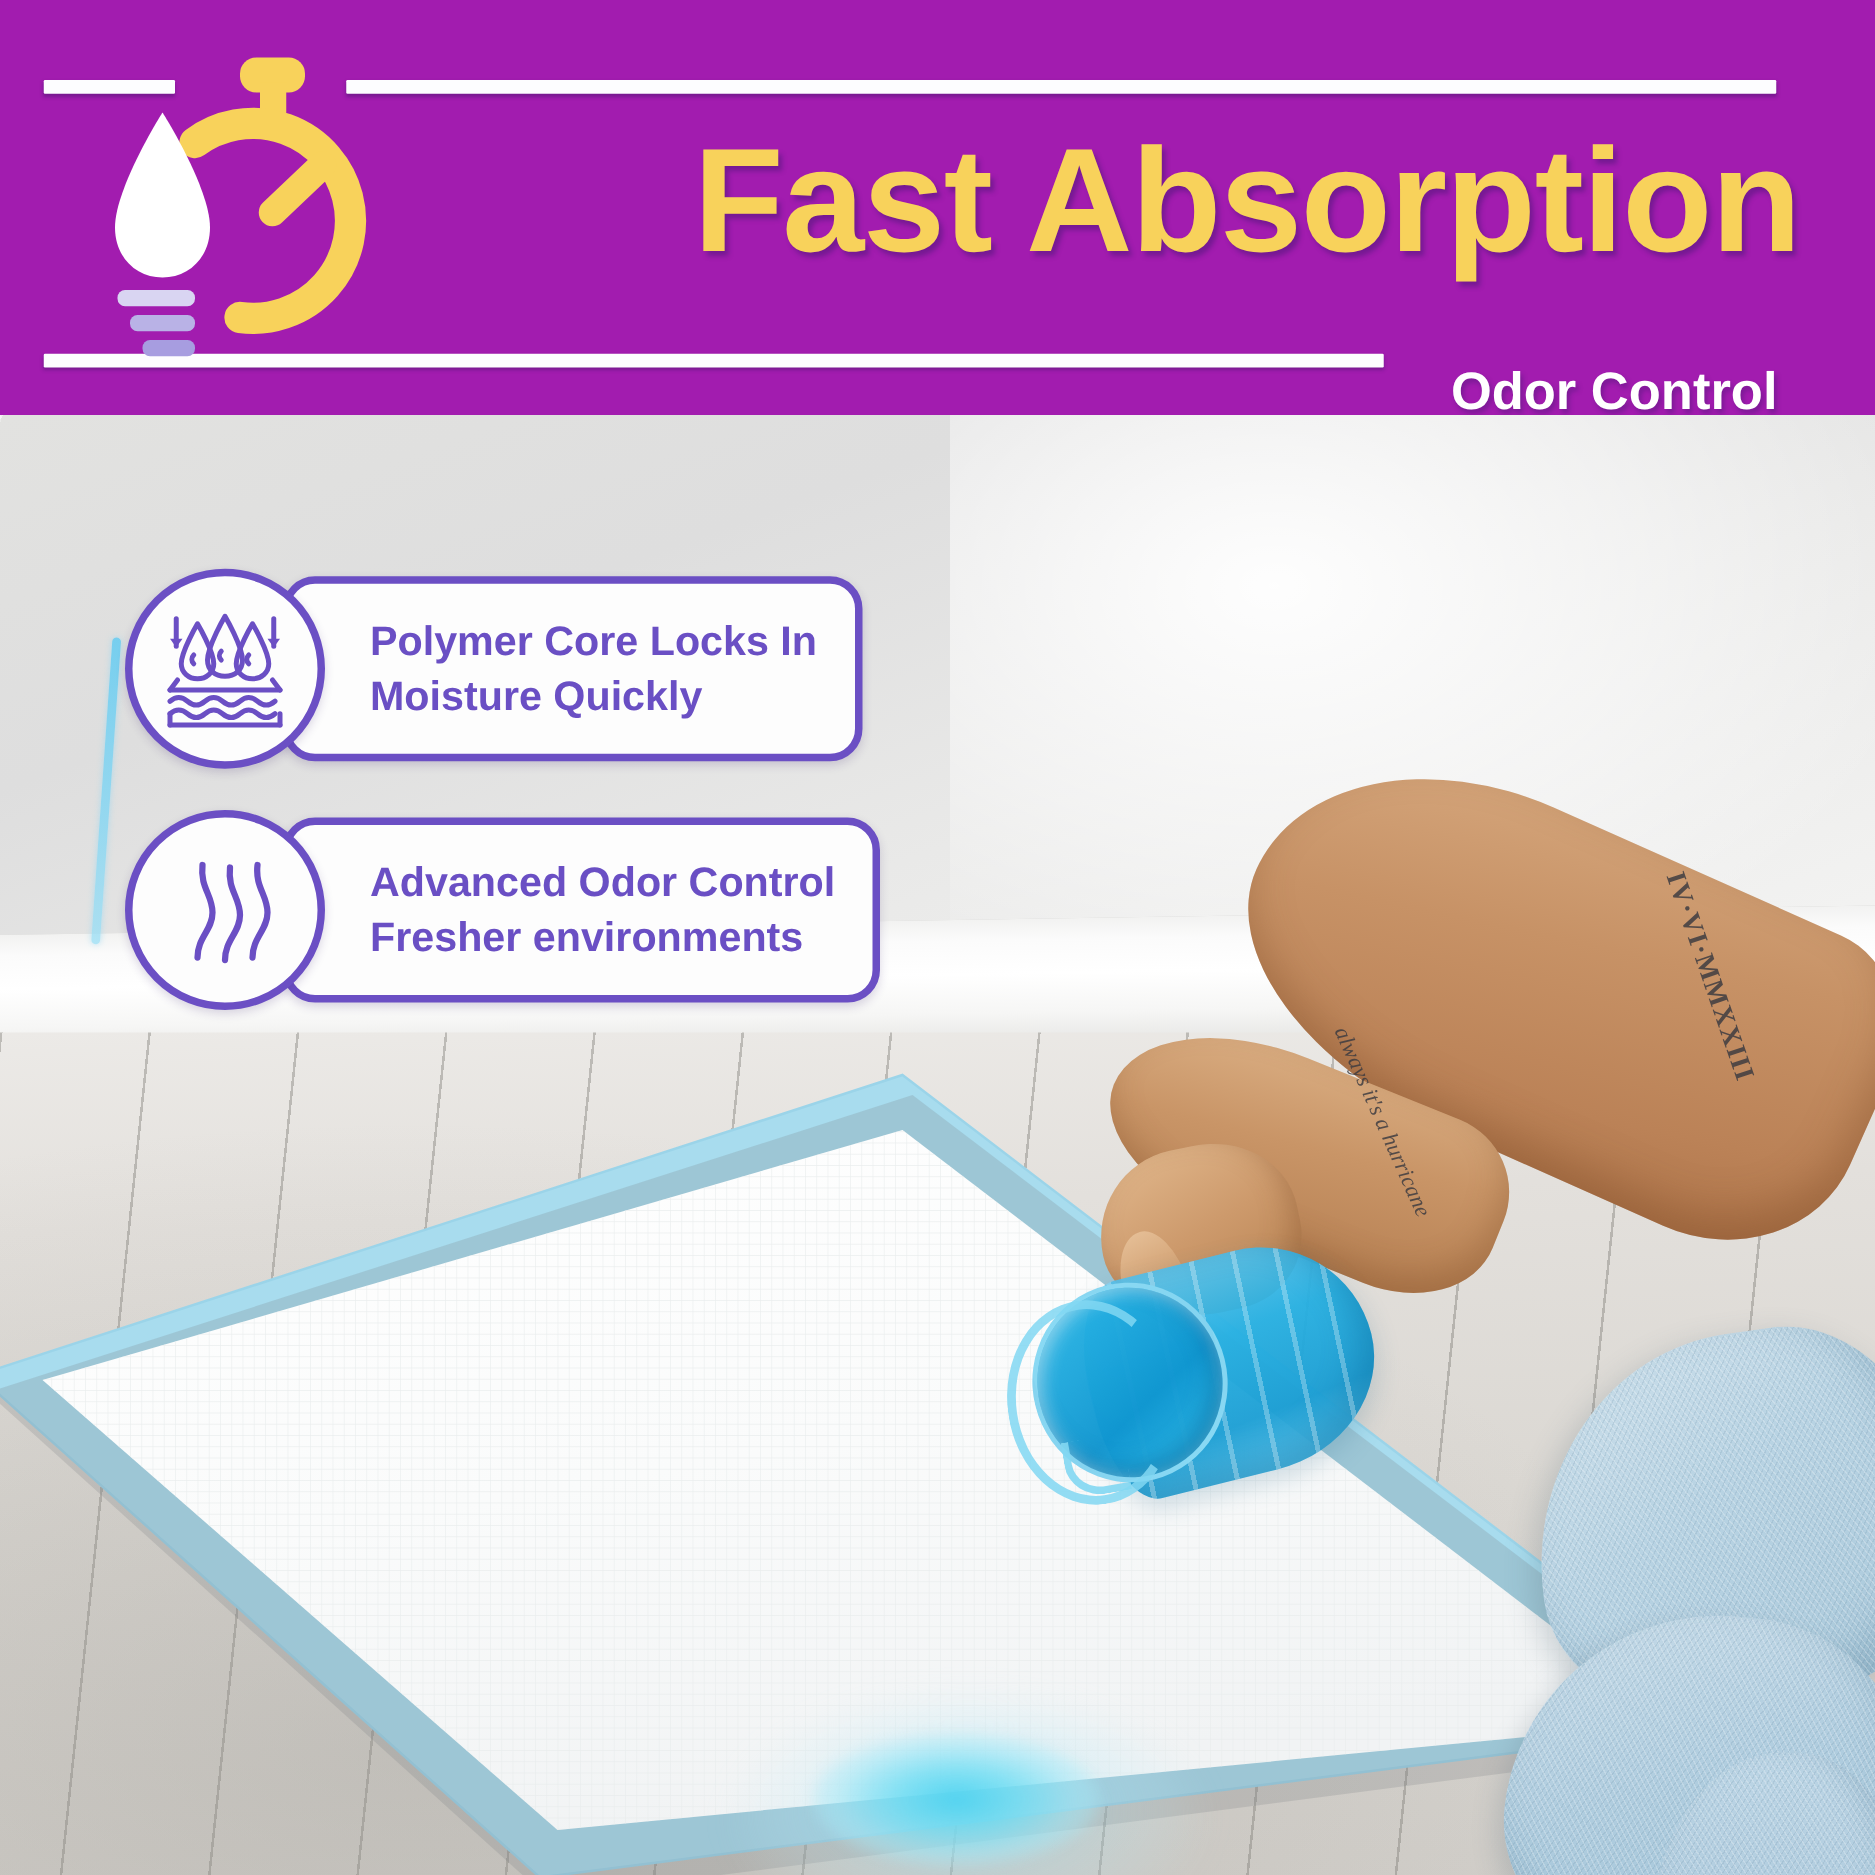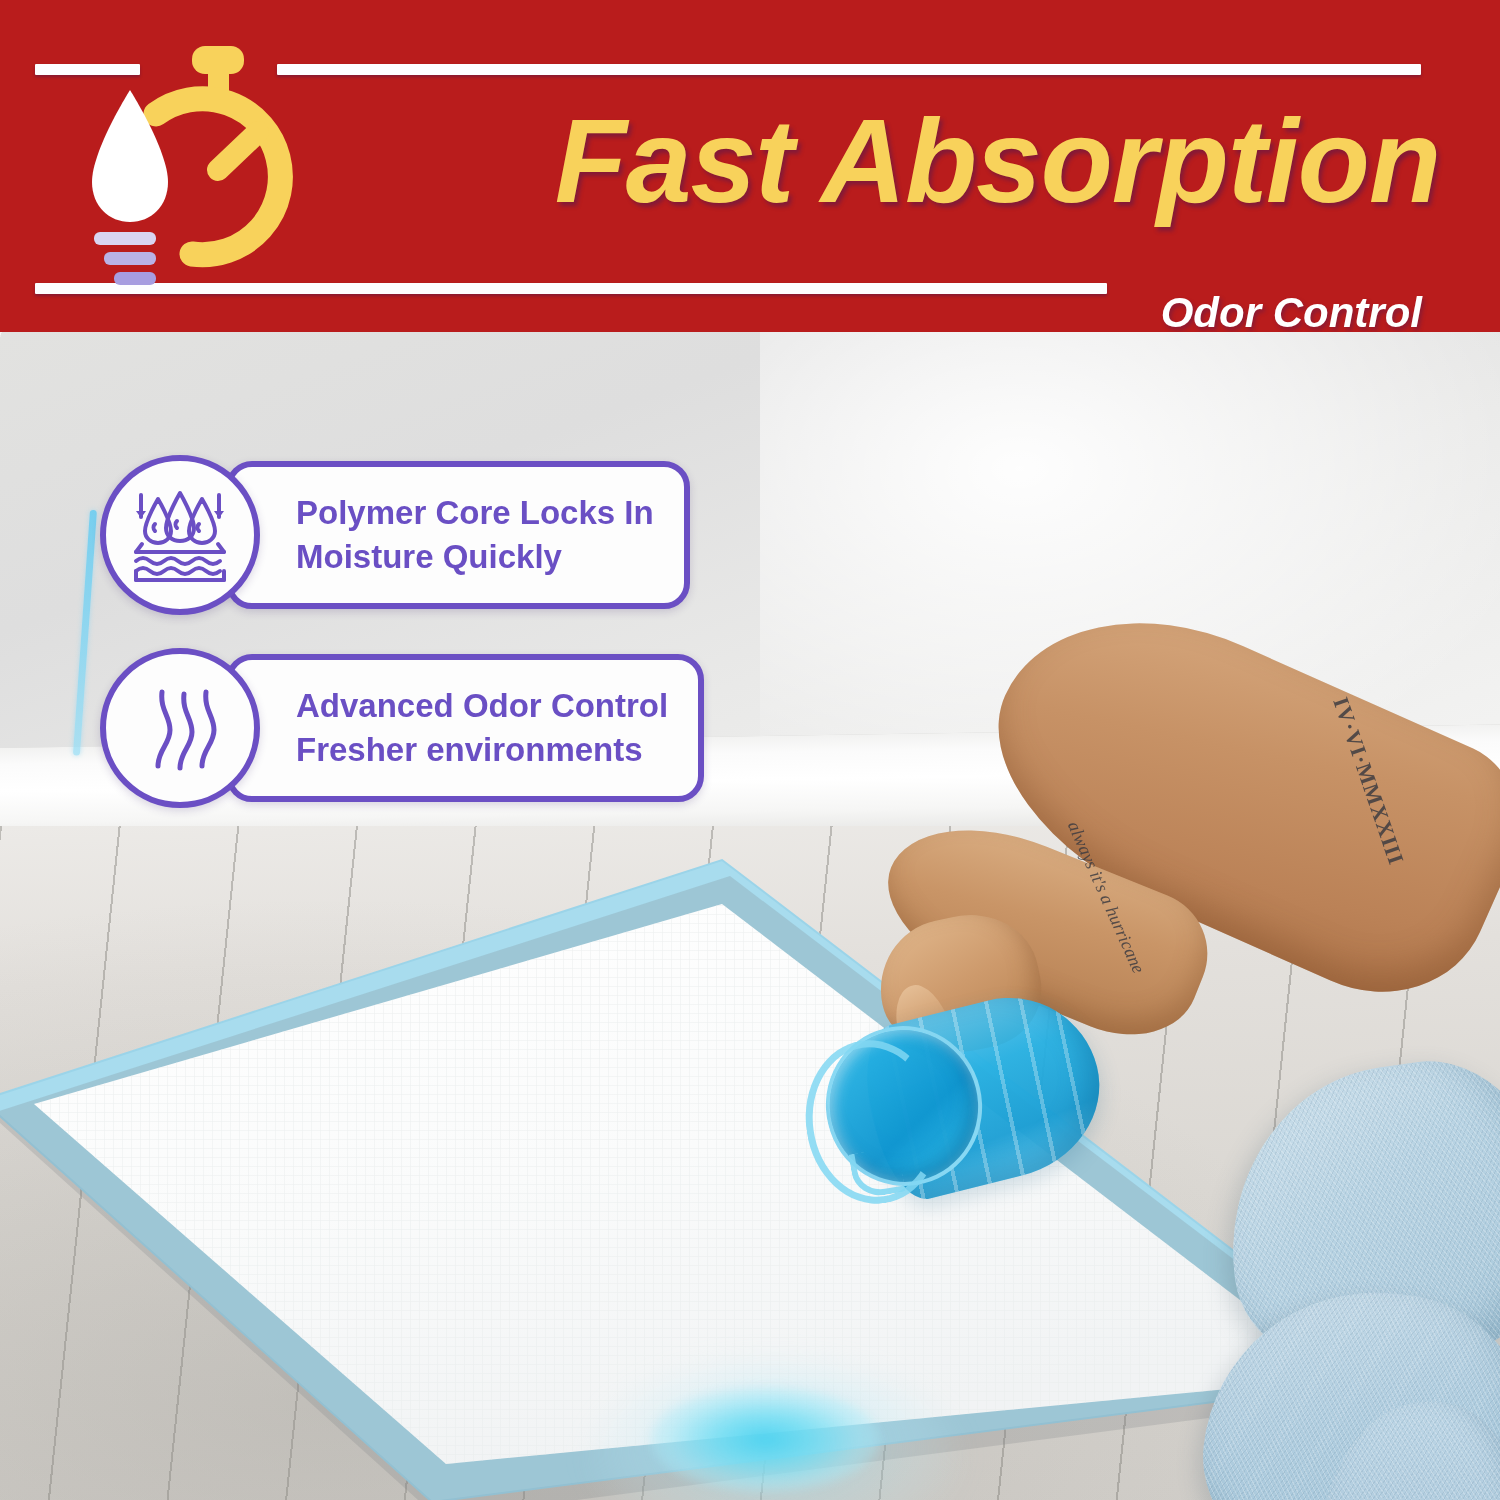--- a/index.html
+++ b/index.html
@@ -6,21 +6,21 @@
   body{
     width:1500px;height:1500px;overflow:hidden;
     font-family:"Liberation Sans","DejaVu Sans",sans-serif;
     background:#fff;
   }
   #stage{position:relative;width:1500px;height:1500px;overflow:hidden;}
 
   
   #header{
     position:absolute;left:0;top:0;width:1500px;height:332px;
-    background:#b91c1c;overflow:hidden;font-style:italic;
+    background:#a21caf;overflow:hidden;
   }
   .hline{position:absolute;background:#fdfdff;border-radius:1px;
          box-shadow:0 2px 3px rgba(40,20,90,.35);}
   #hline-top-left{left:35px;top:64px;width:105px;height:11px;}
   #hline-top-right{left:277px;top:64px;width:1144px;height:11px;}
   #hline-bottom{left:35px;top:283px;width:1072px;height:11px;}
 
   #title{
     position:absolute;left:380px;top:96px;width:1060px;height:130px;
     color:#F8D25B;font-size:118px;font-weight:bold;line-height:130px;

